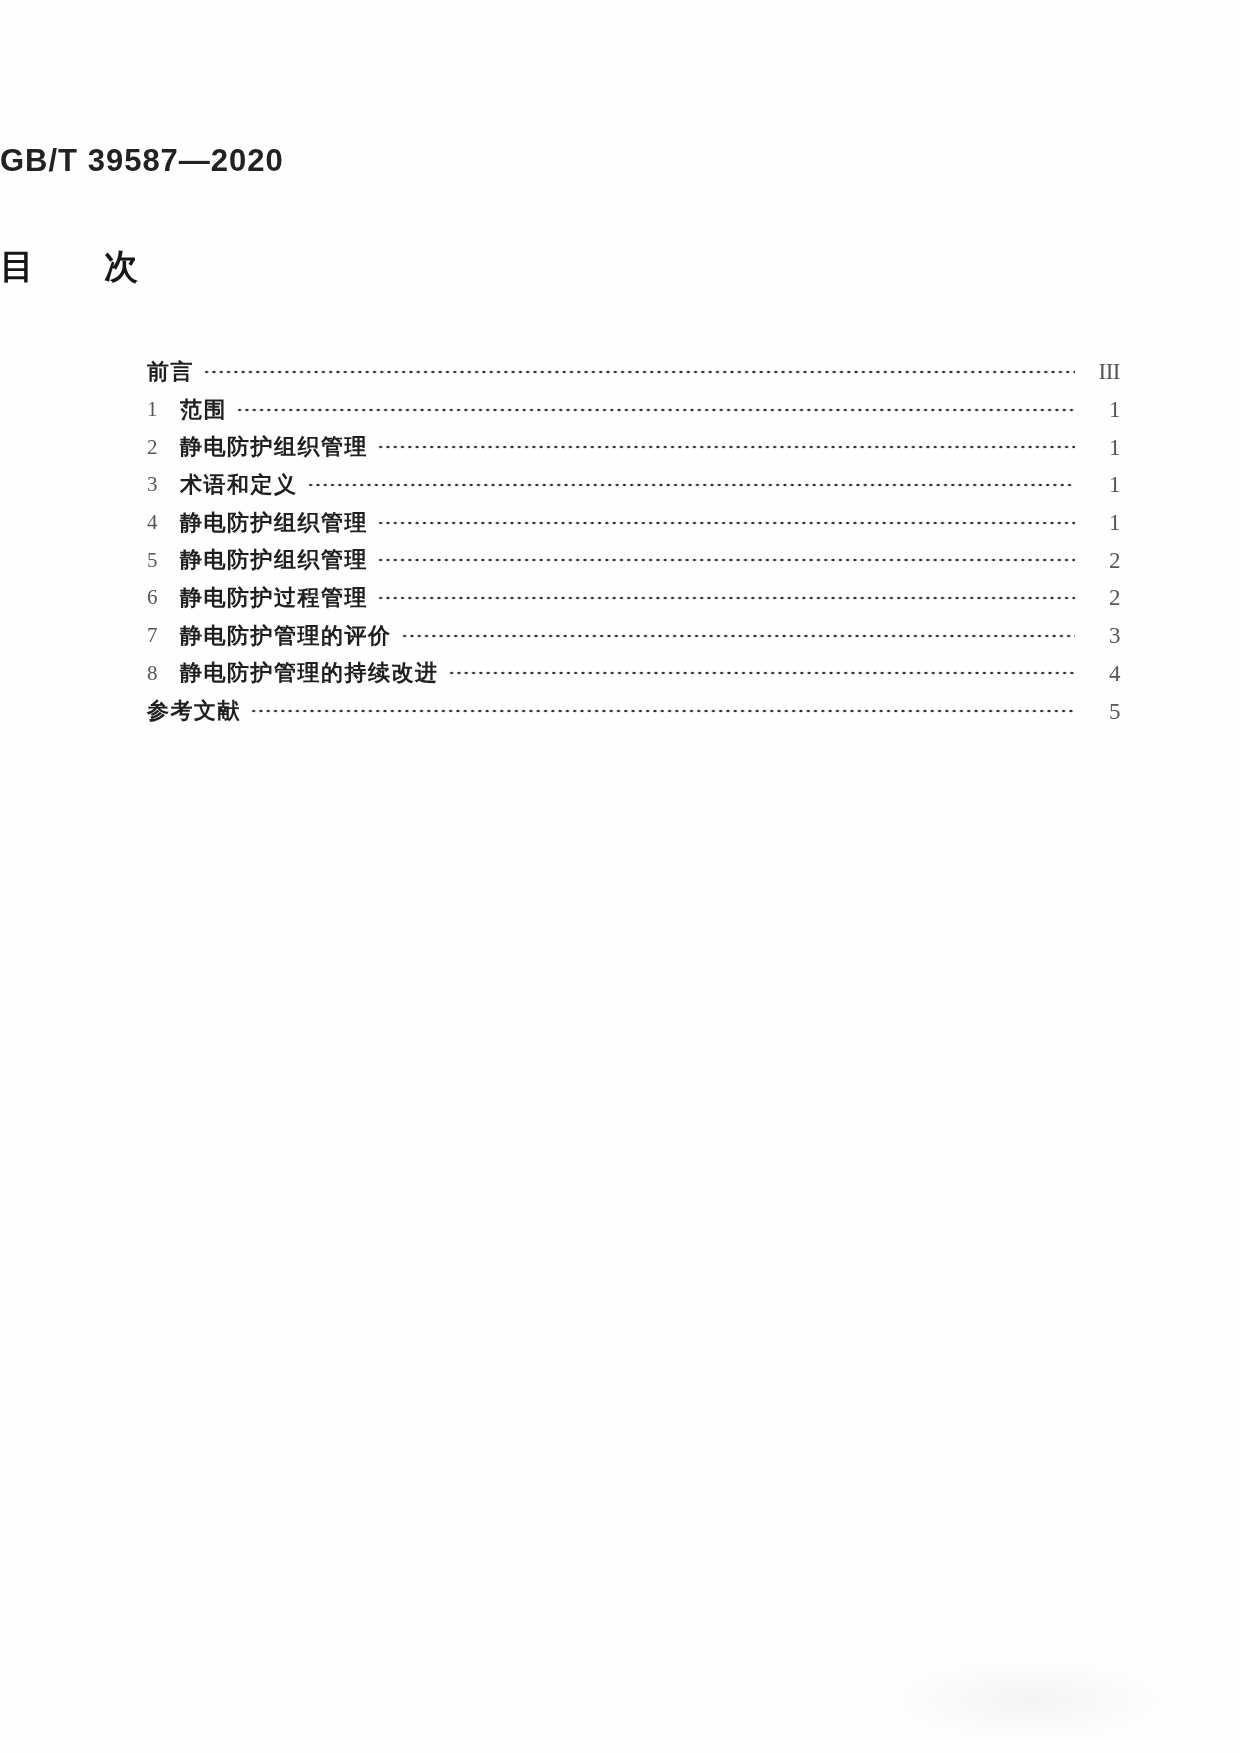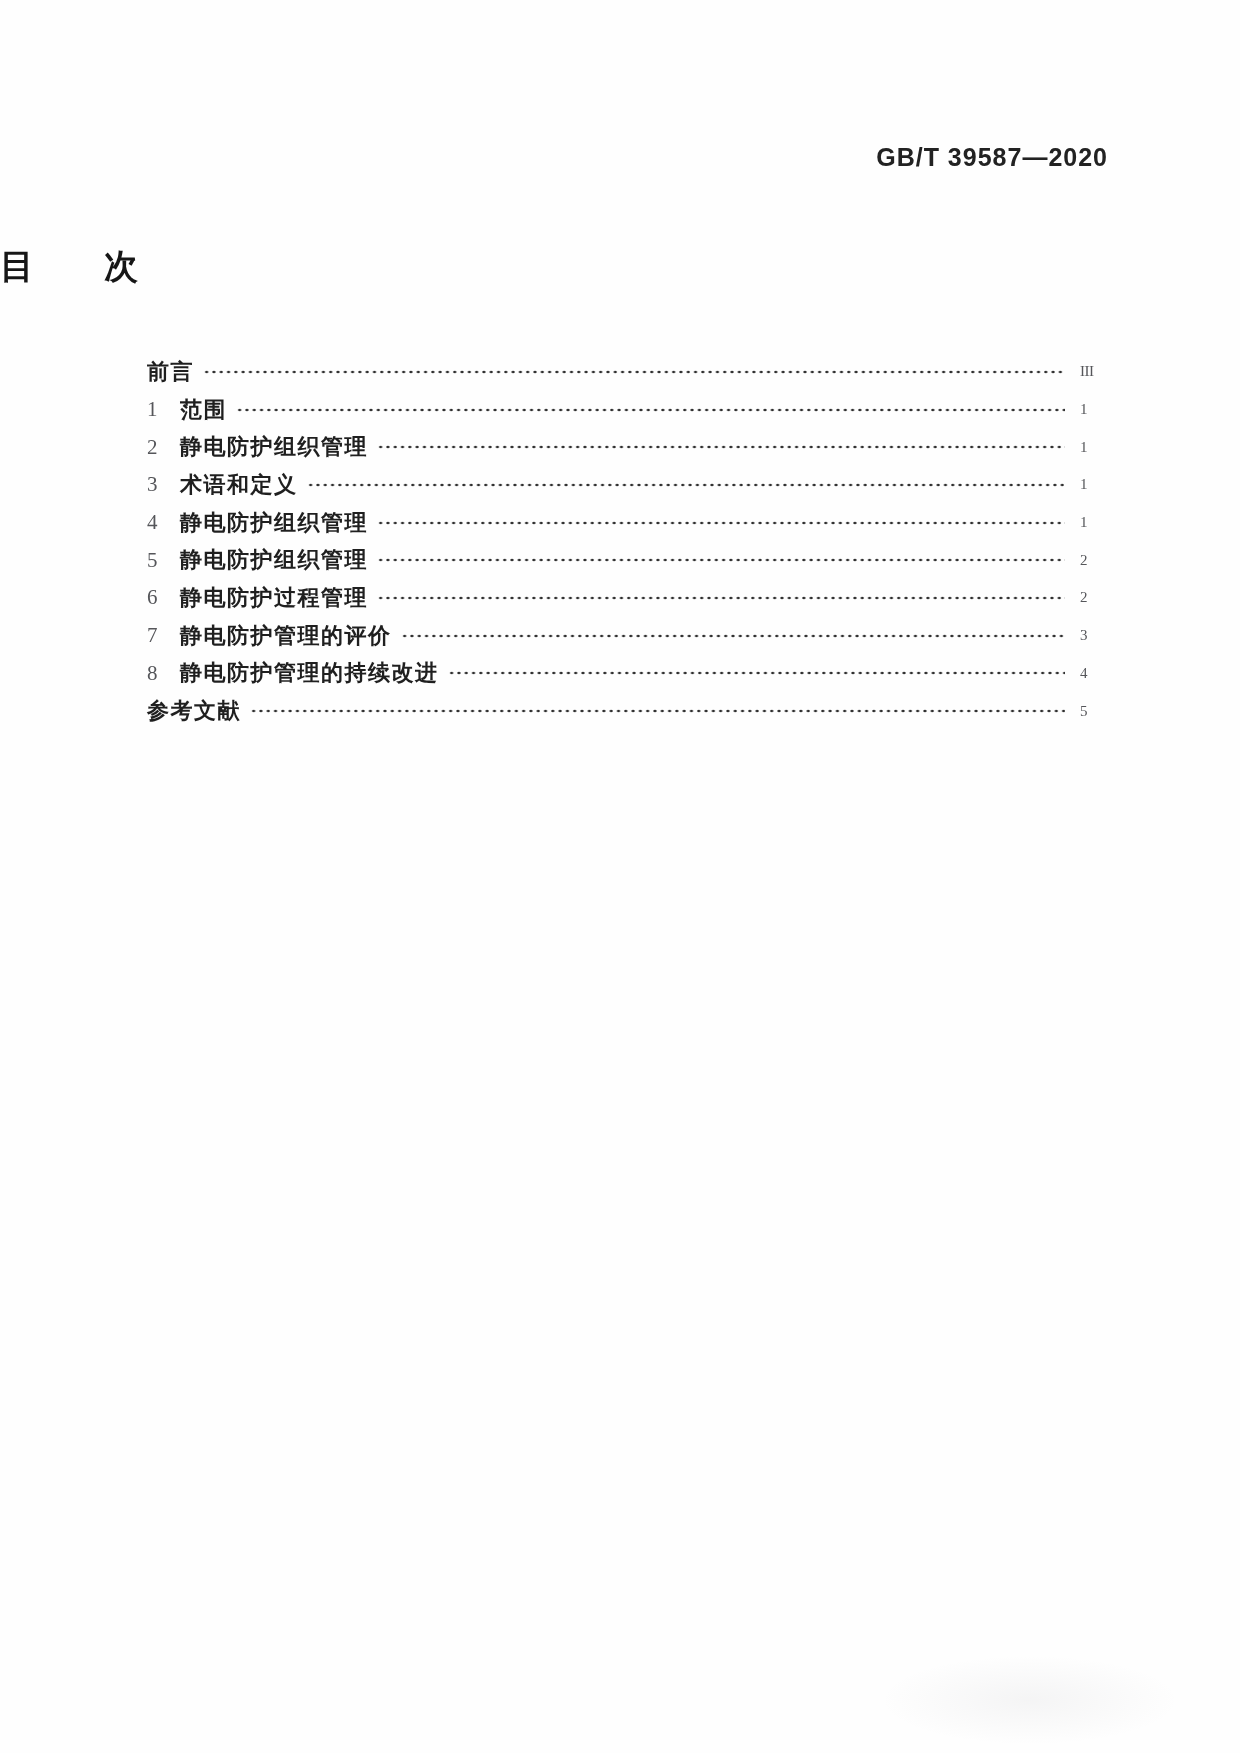--- a/index.html
+++ b/index.html
@@ -15,23 +15,22 @@
   .page {
     position: absolute;
     inset: 0;
   }
   
   .doc-code {
     position: absolute;
     top: 143px;
     left: 0;
     right: 132px;
-    text-align: right;
     font-family: "Liberation Sans", "DejaVu Sans", sans-serif;
-    font-size: 25px;
+    font-size: 31px;
     font-weight: 700;
     letter-spacing: 1px;
     color: #222;
   }
   
   .page-title {
     position: absolute;
     top: 250px;
     left: 0;
     width: 100%;
@@ -42,21 +41,21 @@
   }
   .page-title .t-gap {
     display: inline-block;
     width: 70px;
   }
   
   .toc {
     position: absolute;
     top: 353px;
     left: 147px;
-    right: 130px;
+    right: 120px;
   }
   .toc-row {
     display: flex;
     align-items: center;
     height: 37.7px;
     font-size: 22px;
     line-height: 1;
     white-space: nowrap;
   }
   .toc-num {
@@ -77,21 +76,22 @@
     margin-left: 9px;
     margin-right: 15px;
     background-image: radial-gradient(circle, #2e2e2e 1.35px, transparent 1.6px);
     background-size: 7.3px 100%;
     background-repeat: repeat-x;
     background-position: left center;
   }
   .toc-page {
     flex: 0 0 auto;
     min-width: 30px;
-    font-size: 15px;
+    text-align: right;
+    font-size: 23px;
     color: #55565a;
     letter-spacing: -0.5px;
   }
   
   .smudge {
     position: absolute;
     left: 880px;
     top: 1655px;
     width: 300px;
     height: 90px;

